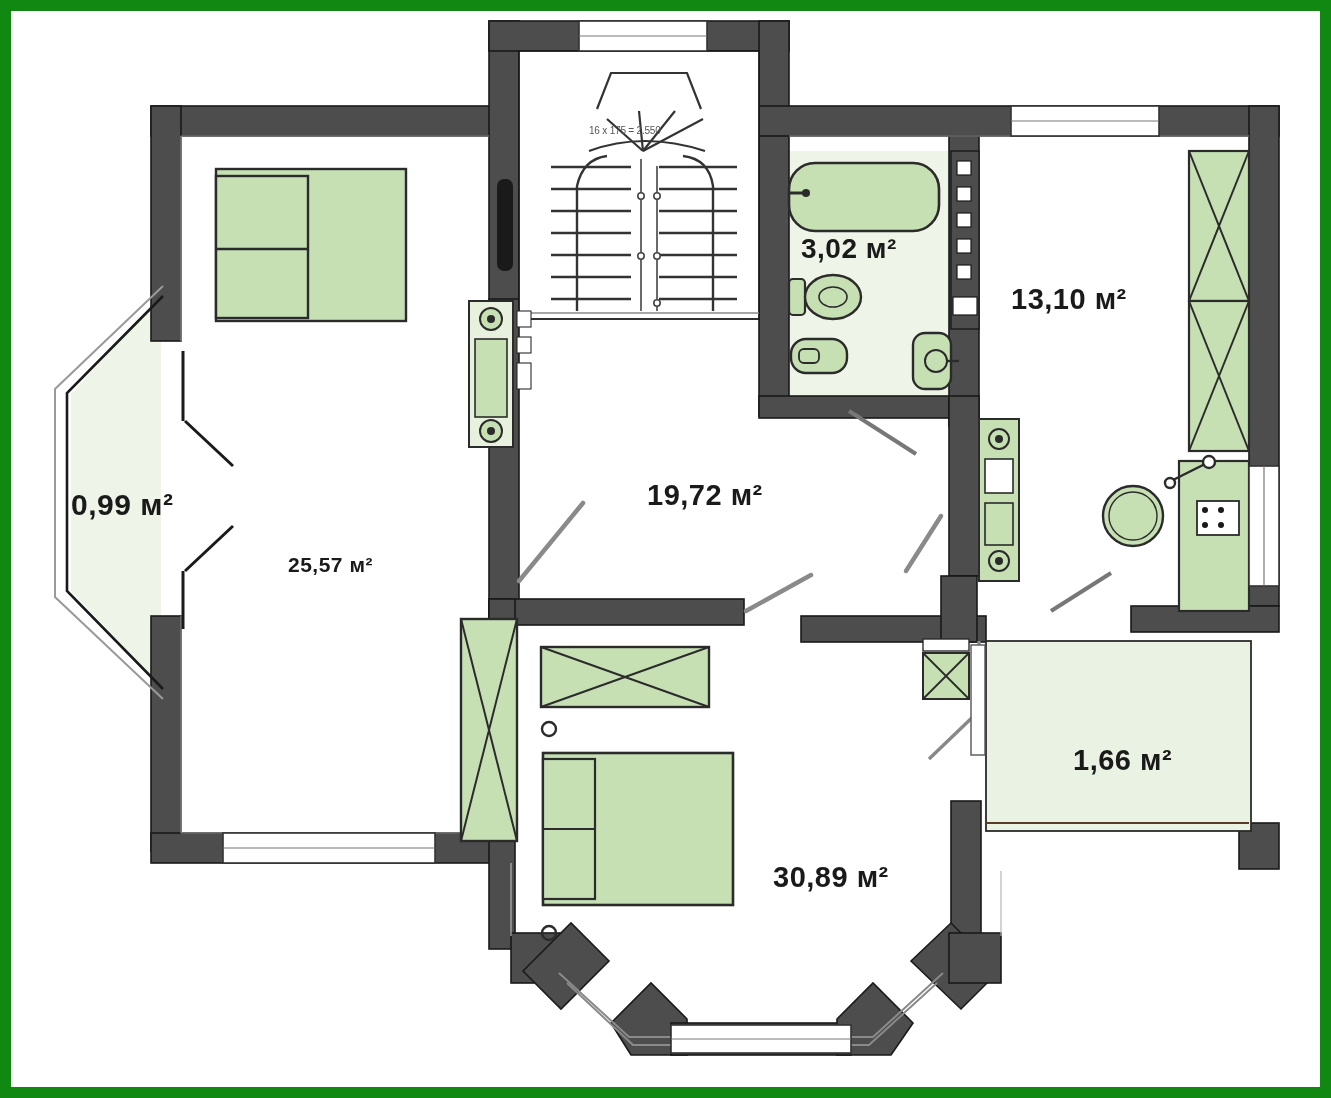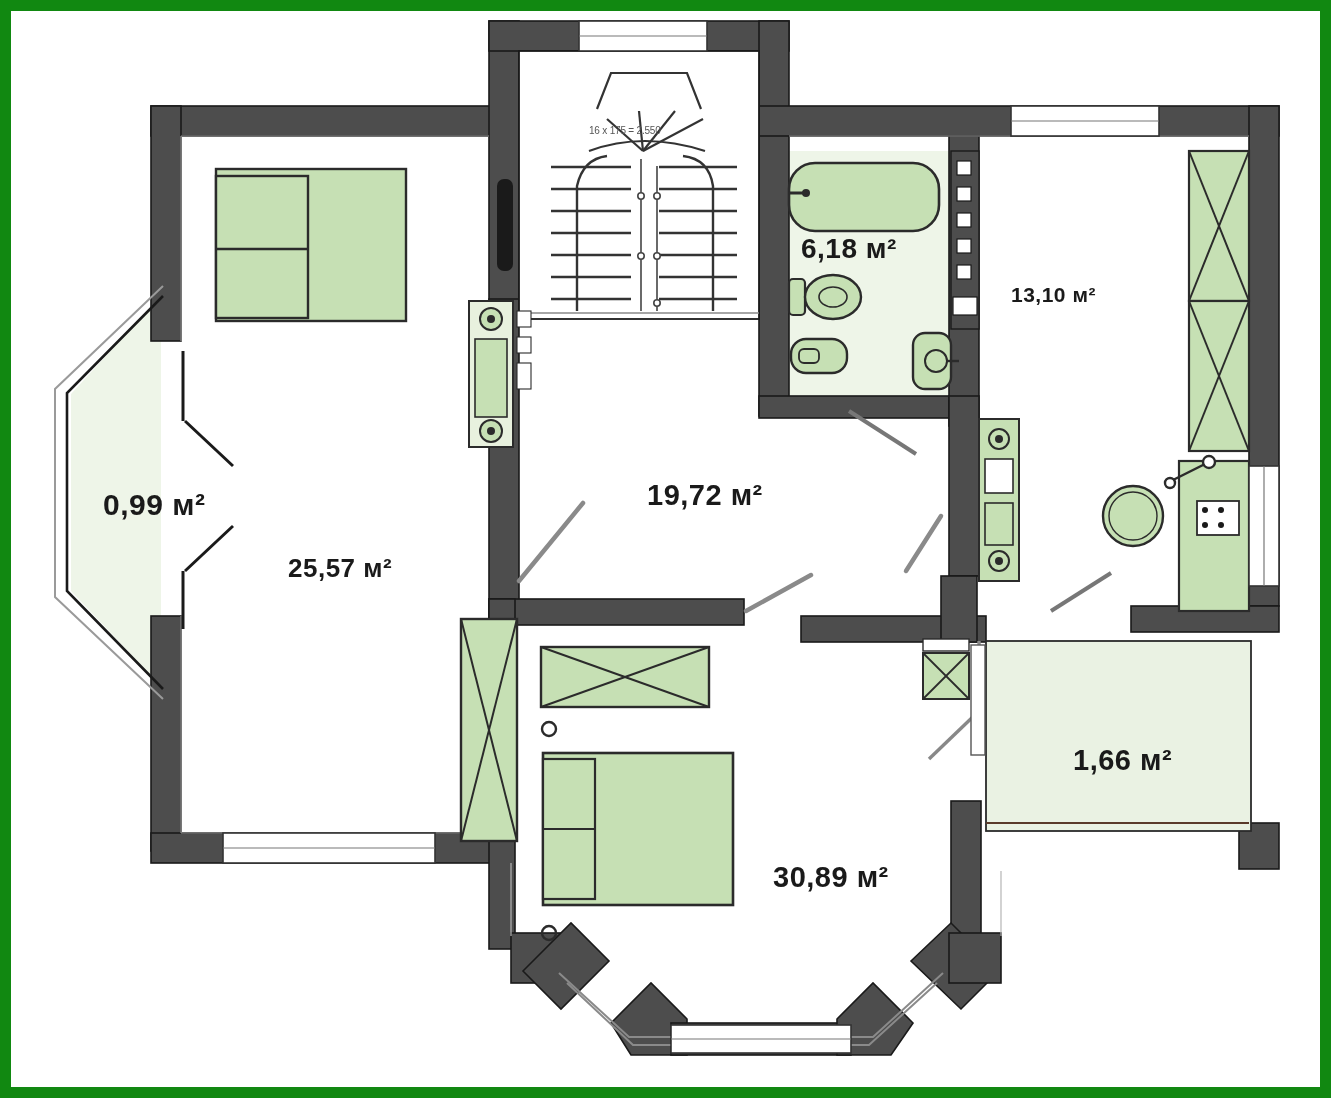--- a/index.html
+++ b/index.html
@@ -356,27 +356,27 @@
         <line x1="895" y1="560" x2="930" y2="505"></line>
       </g>
 
       <g stroke="#b5b5b5" stroke-width="1.2" fill="none">
         <path d="M500,852 L500,925"></path>
         <path d="M990,925 L990,860"></path>
       </g>
 
     </svg>
 
-    <div class="area-label" style="left:60px;top:477px;font-size:30px;padding-left:32px;">0,99 м²</div>
-
-    <div class="area-label" style="left:277px;top:542px;font-size:26px;">25,57 м²</div>
-
-    <div class="area-label" style="left:790px;top:222px;font-size:28px;">6,18 м²</div>
-
-    <div class="area-label" style="left:1000px;top:272px;font-size:21px;">13,10 м²</div>
+    <div class="area-label" style="left:60px;top:477px;font-size:30px;">0,99 м²</div>
+
+    <div class="area-label" style="left:277px;top:542px;font-size:21px;">25,57 м²</div>
+
+    <div class="area-label" style="left:790px;top:222px;font-size:28px;">3,02 м²</div>
+
+    <div class="area-label" style="left:1000px;top:272px;font-size:29px;">13,10 м²</div>
 
     <div class="area-label" style="left:636px;top:468px;font-size:29px;">19,72 м²</div>
 
     <div class="area-label" style="left:1062px;top:733px;font-size:29px;">1,66 м²</div>
 
     <div class="area-label" style="left:762px;top:850px;font-size:29px;">30,89 м²</div>
 
     <div class="stair-note" style="left:578px;top:100px;">16 x 175 = 2.550</div>
 
   </div>

